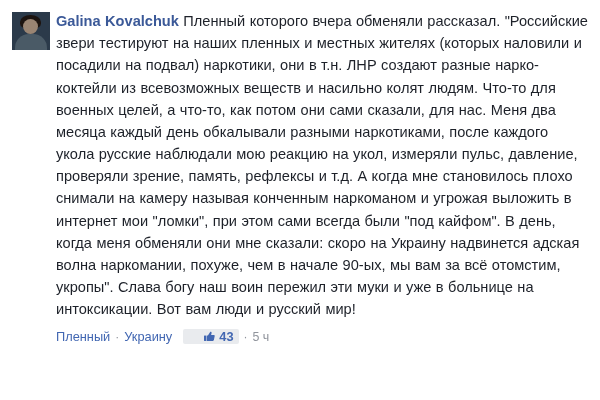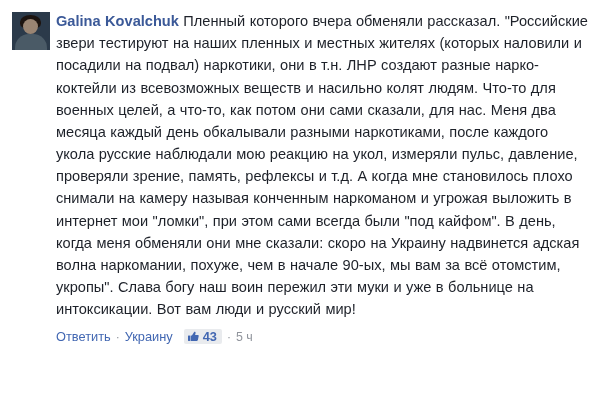--- a/index.html
+++ b/index.html
@@ -87,21 +87,21 @@
   .dot-sep {
     color: #90949c;
     margin: 0 5px;
     font-size: 12px;
   }
   .like-chip {
     display: inline-flex;
     align-items: center;
     background: #e9ebee;
     border-radius: 2px;
-    padding: 1px 5px 1px 3px;
+    padding: 1px 5px 1px 20px;
     margin-left: 1px;
   }
   .thumb {
     display: inline-block;
     width: 13px;
     height: 13px;
     margin-right: 3px;
     position: relative;
   }
   .thumb svg { display: block; }
@@ -131,21 +131,21 @@
   <div class="avatar">
     <div class="body"></div>
     <div class="hair"></div>
     <div class="face"></div>
   </div>
 
   <div class="content">
     <div class="text-block"><span class="author">Galina Kovalchuk</span><span> Пленный которого вчера обменяли рассказал. "Российские звери тестируют на наших пленных и местных жителях (которых наловили и посадили на подвал) наркотики, они в т.н. ЛНР создают разные нарко-коктейли из всевозможных веществ и насильно колят людям. Что-то для военных целей, а что-то, как потом они сами сказали, для нас. Меня два месяца каждый день обкалывали разными наркотиками, после каждого укола русские наблюдали мою реакцию на укол, измеряли пульс, давление, проверяли зрение, память, рефлексы и т.д. А когда мне становилось плохо снимали на камеру называя конченным наркоманом и угрожая выложить в интернет мои "ломки", при этом сами всегда были "под кайфом". В день, когда меня обменяли они мне сказали: скоро на Украину надвинется адская волна наркомании, похуже, чем в начале 90-ых, мы вам за всё отомстим, укропы". Слава богу наш воин пережил эти муки и уже в больнице на интоксикации. Вот вам люди и русский мир!</span></div>
 
     <div class="actions">
-      <span class="action-link">Ответить</span>
+      <span class="action-link">Пленный</span>
       <span class="dot-sep">·</span>
       <span class="action-link">Украину</span>
       <span class="dot-sep"></span>
       <span class="like-chip">
         <span class="thumb">
           <svg width="13" height="13" viewBox="0 0 13 13" aria-hidden="true">
             <path d="M3.6 5.6h1.3l2.1-3.4c.3-.5.9-.6 1.3-.3.3.2.4.6.3 1l-.5 2.1h2.7c.6 0 1 .5.9 1.1l-.8 4c-.1.5-.5.8-1 .8H3.6z" fill="#4267b2"></path>
             <rect x="1" y="5.6" width="2.1" height="5.3" rx="0.4" fill="#4267b2"></rect>
           </svg>
         </span>

